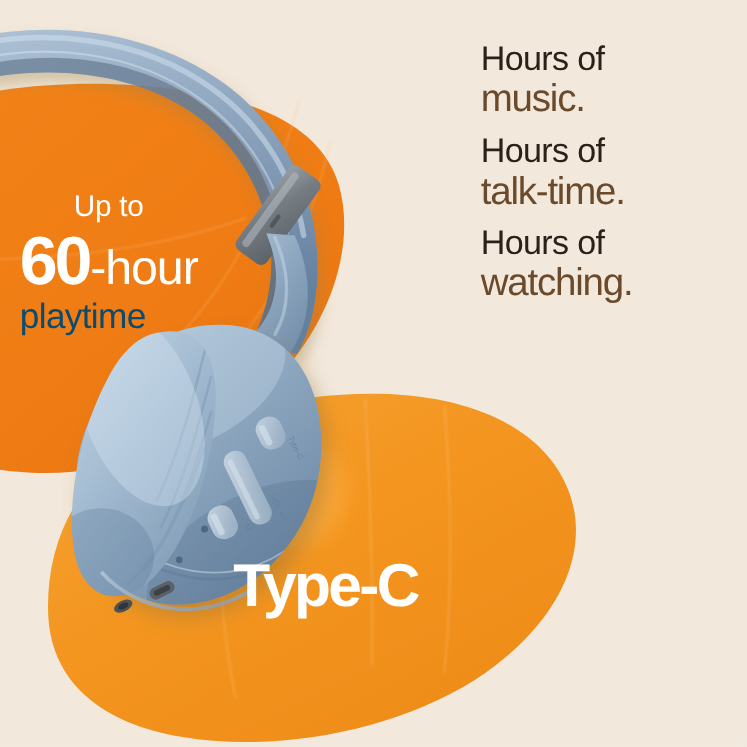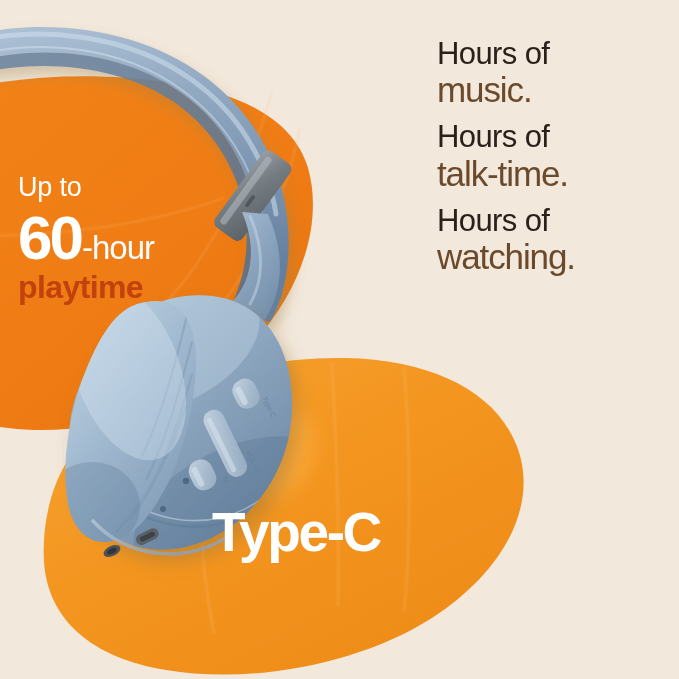--- a/index.html
+++ b/index.html
@@ -37,45 +37,46 @@
 
   
   #left-callout { left: 18px; top: 174px; }
   #left-callout .upto {
     display: block;
     font-size: 27px;
     font-weight: 400;
     color: #FFFFFF;
     letter-spacing: -0.2px;
     margin-bottom: 6px;
+    text-align: center;
   }
   #left-callout .bigline {
     display: block;
     height: 56px;
   }
   #left-callout .num {
     font-size: 62px;
     font-weight: 700;
     color: #FFFFFF;
     letter-spacing: -3px;
     vertical-align: baseline;
   }
   #left-callout .hour {
-    font-size: 33px;
+    font-size: 44px;
     font-weight: 400;
     color: #FFFFFF;
     letter-spacing: -1px;
     vertical-align: baseline;
     margin-left: 1px;
   }
   #left-callout .playtime {
     display: block;
     font-size: 32px;
-    font-weight: 700;
-    color: #c2410c;
+    font-weight: 400;
+    color: #0c4a6e;
     letter-spacing: -0.6px;
     margin-top: 8px;
   }
 
   
   #bottom-callout { left: 212px; top: 505px; text-align: left; }
   #bottom-callout .typec {
     display: block;
     font-size: 55px;
     font-weight: 700;

